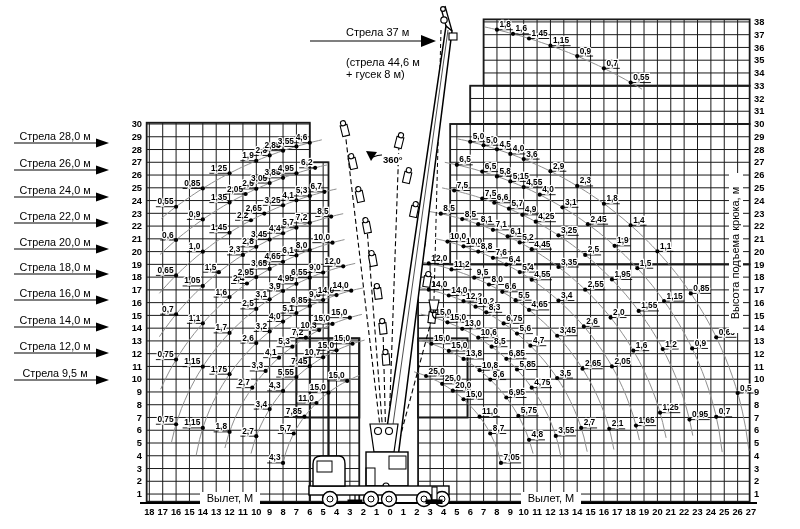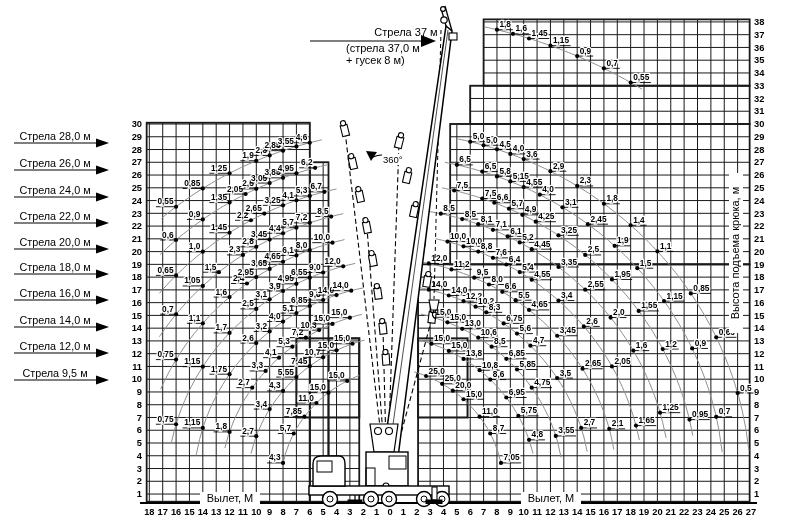--- a/index.html
+++ b/index.html
@@ -1,26 +1,26 @@
 <!DOCTYPE html>
 <html><head>
 <meta charset="utf-8">
 <style>
   html,body{margin:0;padding:0;background:#fff;}
   #stage{position:relative;width:800px;height:529px;background:#fff;overflow:hidden;
          font-family:"Liberation Sans",sans-serif;}
   #chart-svg{position:absolute;left:0;top:0;}
   .ovl{position:absolute;color:#000;font-family:"Liberation Sans",sans-serif;}
   #anno{left:346px;top:26px;width:120px;font-size:11px;line-height:12px;}
-  #anno .l1{margin-bottom:4px;text-align:center;}
+  #anno .l1{margin-bottom:18px;}
   #xlab-left{left:200px;top:492px;width:60px;text-align:center;font-size:11px;background:#fff;}
   #xlab-right{left:521px;top:492px;width:60px;text-align:center;font-size:11px;background:#fff;}
   #ylab-right{left:656px;top:246px;width:160px;height:14px;text-align:center;font-size:11px;
               transform:rotate(-90deg);background:#fff;}
-  #rot360{left:382px;top:154px;font-size:9.5px;background:#fff;padding:0 1px;}
+  #rot360{left:382px;top:154px;font-size:9.5px;background:#fff;padding:0 1px;font-weight:bold;}
 </style>
 </head>
 <body>
 
 <div id="stage">
   <svg id="chart-svg" width="800" height="529" viewBox="0 0 800 529">
       <g stroke="#1a1a1a">
         <line x1="349.89" y1="501.696" x2="349.89" y2="338.36800000000005" stroke-width="1"></line>
         <line x1="336.52" y1="501.696" x2="336.52" y2="338.36800000000005" stroke-width="1"></line>
         <line x1="359.249" y1="494.04" x2="328.498" y2="494.04" stroke-width="1"></line>
@@ -1142,21 +1142,21 @@
         </g>
         <line x1="310" y1="41" x2="421" y2="41" stroke="#000" stroke-width="1.2"></line>
         <polygon points="421,35 421,47 436,41" fill="#000"></polygon>
         <path d="M 397,165 A 13.5,5.5 0 1 0 373,157" fill="none" stroke="#000" stroke-width="1.1"></path>
         <polygon points="366,151 377,152 371,161" fill="#000"></polygon>
       </g>
     </svg>
 
   <div id="anno" class="ovl">
     <div class="l1">Стрела 37 м</div>
-    <div>(стрела 37,0 м</div>
+    <div>(стрела 44,6 м</div>
     <div>+ гусек 8 м)</div>
   </div>
 
   <div id="rot360" class="ovl">360°</div>
 
   <div id="xlab-left" class="ovl">Вылет, М</div>
   <div id="xlab-right" class="ovl">Вылет, М</div>
   <div id="ylab-right" class="ovl">Высота подъема крюка, м</div>
 </div>
 

